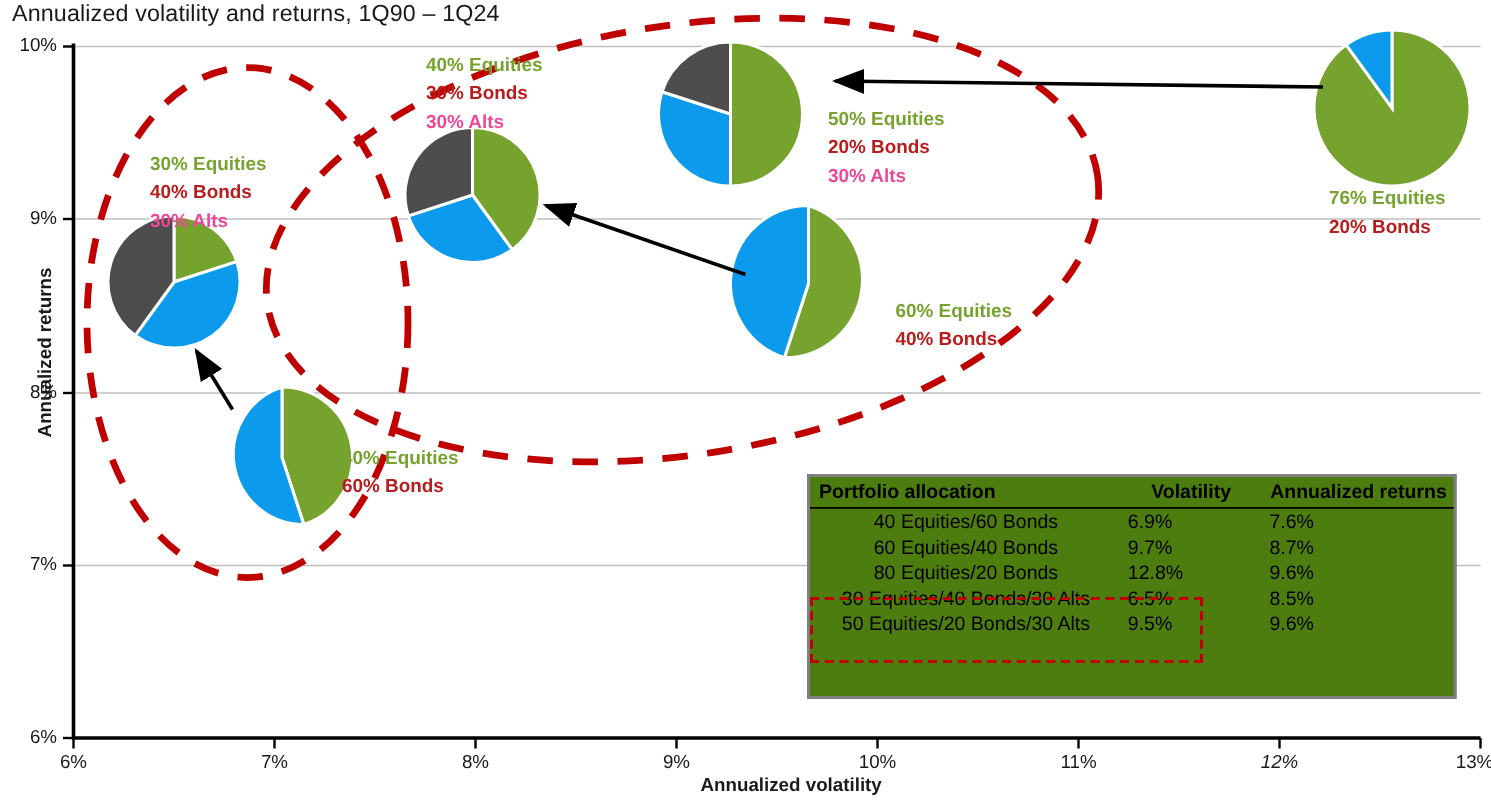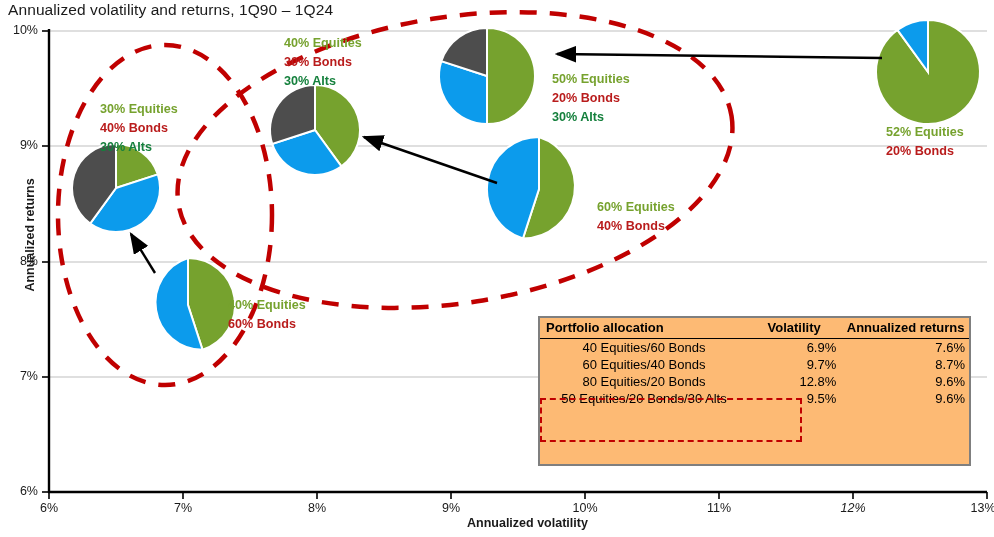--- a/index.html
+++ b/index.html
@@ -12,31 +12,31 @@
          letter-spacing:0.1px;white-space:nowrap;}
 
   .ytick{position:absolute;font-size:12.5px;color:#1a1a1a;text-align:right;width:44px;}
   .xtick{position:absolute;font-size:12.5px;color:#1a1a1a;text-align:center;width:40px;}
   .axtitle{position:absolute;font-size:12.5px;font-weight:bold;color:#1a1a1a;}
   .ytitle{left:-40px;top:228px;width:140px;text-align:center;transform:rotate(-90deg);}
 
   .plabel{position:absolute;font-size:12.6px;font-weight:bold;white-space:nowrap;line-height:19px;}
   .eq{color:#76A22E;}
   .bd{color:#b91c1c;}
-  .al{color:#15803d;}
+  .al{color:#ec4899;}
 
   
   #alloc-table{position:absolute;left:538px;top:316px;width:433px;height:150px;
-     border:2px solid #7f7f7f;background:#fdba74;box-sizing:border-box;}
+     border:2px solid #7f7f7f;background:#4d7c0f;box-sizing:border-box;}
   #alloc-table table{border-collapse:collapse;width:100%;font-size:13px;color:#000;}
   #alloc-table th{font-weight:bold;text-align:left;padding:2px 4px 3px 6px;
      border-bottom:1.5px solid #000;font-size:13px;}
   #alloc-table th.c{text-align:center;}
   #alloc-table td{padding:1px 4px 1px 6px;font-size:13px;white-space:nowrap;text-align:center;}
-  #alloc-table td.c{text-align:right;}
+  #alloc-table td.c{text-align:left;}
   #alloc-table col.c1{width:48%;}
   #alloc-table col.c2{width:22%;}
   #alloc-table col.c3{width:30%;}
   .hl-box{position:absolute;left:540px;top:398px;width:262px;height:44px;
      border:2.5px dashed #C00000;box-sizing:border-box;pointer-events:none;}
 </style>
 </head>
 <body>
 
 <div id="stage">
@@ -165,21 +165,21 @@
     <div class="bd">20% Bonds</div>
     <div class="al">30% Alts</div>
   </div>
 
   <div class="plabel" style="left:597px;top:198px;">
     <div class="eq">60% Equities</div>
     <div class="bd">40% Bonds</div>
   </div>
 
   <div class="plabel" style="left:886px;top:123px;">
-    <div class="eq">52% Equities</div>
+    <div class="eq">76% Equities</div>
     <div class="bd">20% Bonds</div>
   </div>
 
   <div id="alloc-table">
     <table>
       <colgroup>
           <col class="c1">
           <col class="c2">
           <col class="c3">
         </colgroup>
@@ -200,20 +200,25 @@
           <td>60 Equities/40 Bonds</td>
           <td class="c">9.7%</td>
           <td class="c">8.7%</td>
         </tr>
         <tr>
           <td>80 Equities/20 Bonds</td>
           <td class="c">12.8%</td>
           <td class="c">9.6%</td>
         </tr>
         <tr>
+          <td>30 Equities/40 Bonds/30 Alts</td>
+          <td class="c">6.5%</td>
+          <td class="c">8.5%</td>
+        </tr>
+        <tr>
           <td>50 Equities/20 Bonds/30 Alts</td>
           <td class="c">9.5%</td>
           <td class="c">9.6%</td>
         </tr>
       </tbody>
     </table>
   </div>
   <div class="hl-box"></div>
 
 </div>

